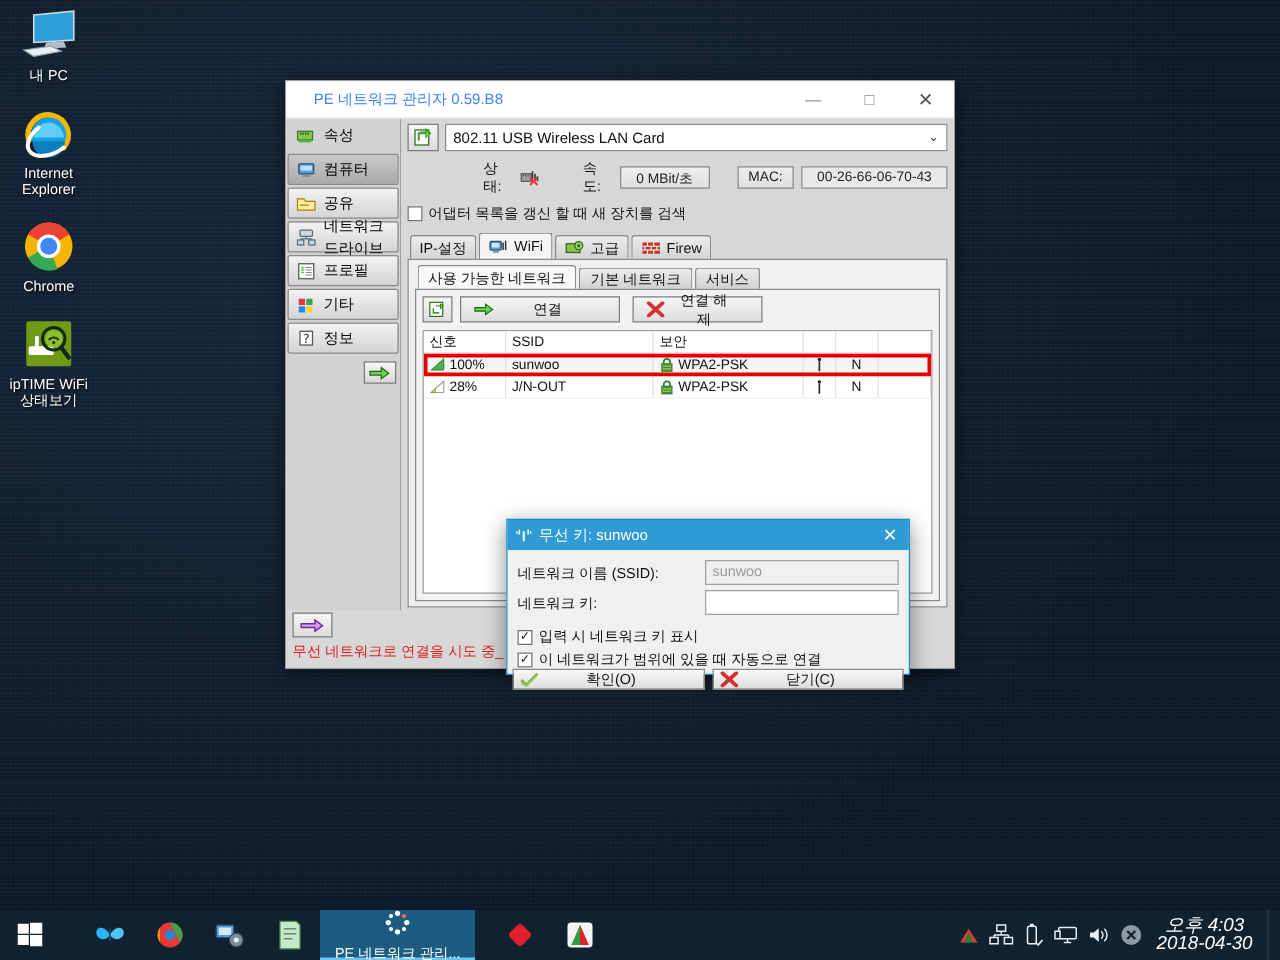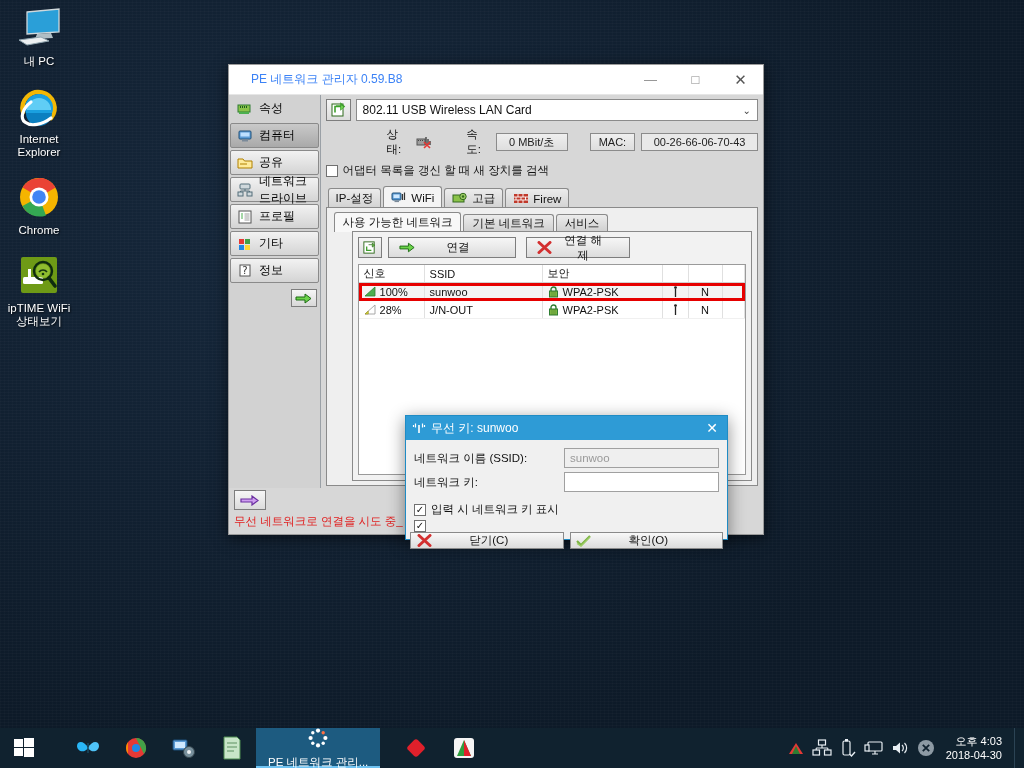--- a/index.html
+++ b/index.html
@@ -106,21 +106,21 @@
 
   #tabpanel { flex: 1; background: #efefef; border: 1px solid #8a8a8a; margin-top: -1px;
               padding: 4px 5px; display: flex; flex-direction: column; }
   #sub-tabs { display: flex; align-items: flex-end; height: 20px; padding-left: 2px; }
   .stab { height: 18px; display: flex; align-items: center; padding: 0 8px; font-size: 11.5px;
           border: 1px solid #8a8a8a; border-bottom: none; background: linear-gradient(#ececec,#cfcfcf);
           margin-right: 2px; border-radius: 3px 3px 0 0; color: #111; }
   .stab.active { height: 20px; background: #f8f8f8; }
 
   #subpanel { flex: 1; background: #f2f2f2; border: 1px solid #8a8a8a; margin-top: -1px;
-              padding: 5px; display: flex; flex-direction: column; margin-left: 20px; }
+              padding: 5px; display: flex; flex-direction: column; }
 
   .toolbar { display: flex; align-items: center; gap: 6px; }
   .tb-square { width: 24px; height: 21px; background: linear-gradient(#f6f6f6,#dcdcdc);
                border: 1px solid #7d7d7d; display: flex; align-items: center; justify-content: center; }
   .tb-wide { height: 21px; background: linear-gradient(#f6f6f6,#dcdcdc); border: 1px solid #7d7d7d;
              display: flex; align-items: center; gap: 10px; padding: 0 10px; font-size: 11.5px; color: #111; }
 
   
   #net-table { flex: 1; margin-top: 6px; background: #fff; border: 1px solid #9a9a9a;
                display: flex; flex-direction: column; position: relative; overflow: hidden; }
@@ -173,21 +173,21 @@
   .dlg-btn .btxt { flex: 1; text-align: center; padding-right: 22px; }
 
   
   #taskbar { position: absolute; left: 0; bottom: 0; width: 1024px; height: 40px;
              background: #10222f; display: flex; align-items: center; }
   .tb-item { width: 48px; height: 40px; display: flex; align-items: center; justify-content: center; }
   #task-active { height: 40px; display: flex; align-items: center; gap: 7px; padding: 0 12px 0 12px;
                  background: #1d5b80; color: #fff; font-size: 11.5px; border-bottom: 2px solid #6fc3f2; flex-direction: column; }
   #tray { margin-left: auto; display: flex; align-items: center; height: 40px; padding-right: 4px; gap: 6px; }
   .tray-ico { width: 20px; height: 22px; display: flex; align-items: center; justify-content: center; }
-  #clock { color: #fff; font-size: 11px; line-height: 14px; text-align: right; padding: 0 6px 0 4px; }
+  #clock { color: #fff; font-size: 15px; line-height: 14px; text-align: center; padding: 0 6px 0 4px; font-style: italic; }
   #show-desktop { width: 6px; height: 40px; border-left: 1px solid #2b4354; }
   svg { display: block; }
 </style>
 </head>
 <body>
 
 <div id="desktop-icons">
 
   <div class="desk-icon">
     <div class="glyph">
@@ -580,40 +580,41 @@
     <div class="dlg-field">
       <span class="dlabel">네트워크 키:</span>
       <span class="dlg-input empty" title=""></span>
     </div>
     <div class="dlg-check" style="margin-top:8px">
       <span class="cbox">✓</span>
       <span>입력 시 네트워크 키 표시</span>
     </div>
     <div class="dlg-check">
       <span class="cbox">✓</span>
+      <span>이 네트워크가 범위에 있을 때 자동으로 연결</span>
     </div>
   </div>
 
   <div id="dlg-buttons">
-    <div class="dlg-btn">
-      <span class="bico">
-        <svg width="15" height="13" viewBox="0 0 15 13">
-            <path d="M2 1.5l11 10M13 1.5l-11 10" stroke="#d32f2f" stroke-width="3" stroke-linecap="round"></path>
-          </svg>
-      </span>
-      <span class="btxt">닫기(C)</span>
-    </div>
     <div class="dlg-btn">
       <span class="bico">
         <svg width="16" height="13" viewBox="0 0 16 13">
             <path d="M1 7l4 4 9-9" fill="none" stroke="#7cb342" stroke-width="2.2"></path>
             <path d="M1 9.5l4 2.5 9-9" fill="none" stroke="#9ccc65" stroke-width="1.4"></path>
           </svg>
       </span>
       <span class="btxt">확인(O)</span>
+    </div>
+    <div class="dlg-btn">
+      <span class="bico">
+        <svg width="15" height="13" viewBox="0 0 15 13">
+            <path d="M2 1.5l11 10M13 1.5l-11 10" stroke="#d32f2f" stroke-width="3" stroke-linecap="round"></path>
+          </svg>
+      </span>
+      <span class="btxt">닫기(C)</span>
     </div>
   </div>
 </div>
 
 <div id="taskbar">
 
   <div class="tb-item">
     <span>
       <svg width="20" height="20" viewBox="0 0 20 20">
           <rect x="0" y="1" width="9" height="8" fill="#fff"></rect>

